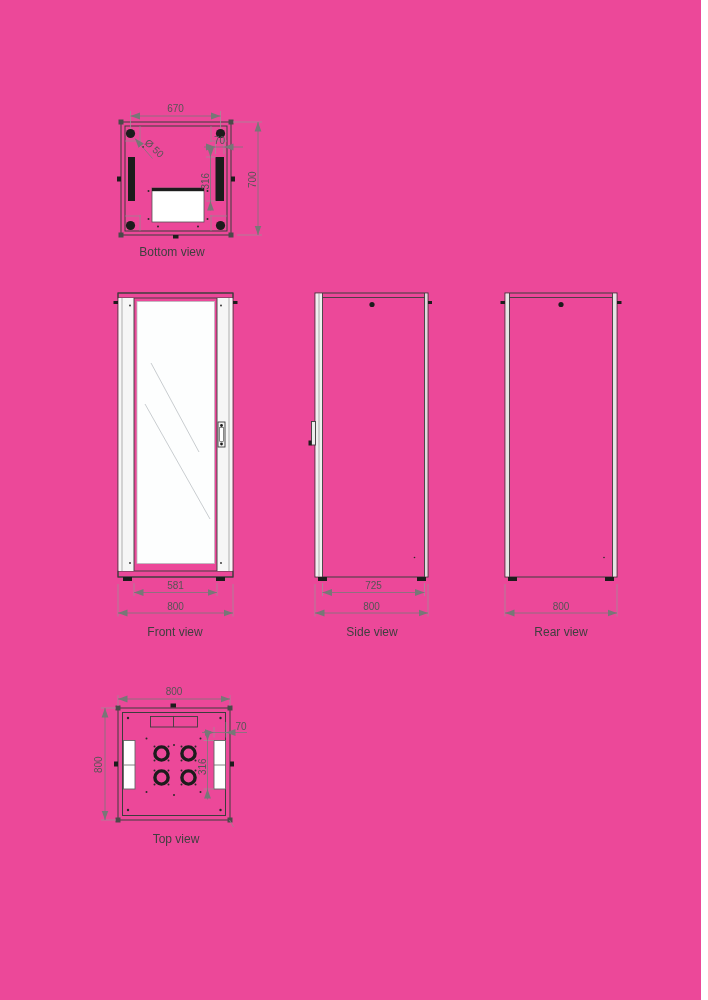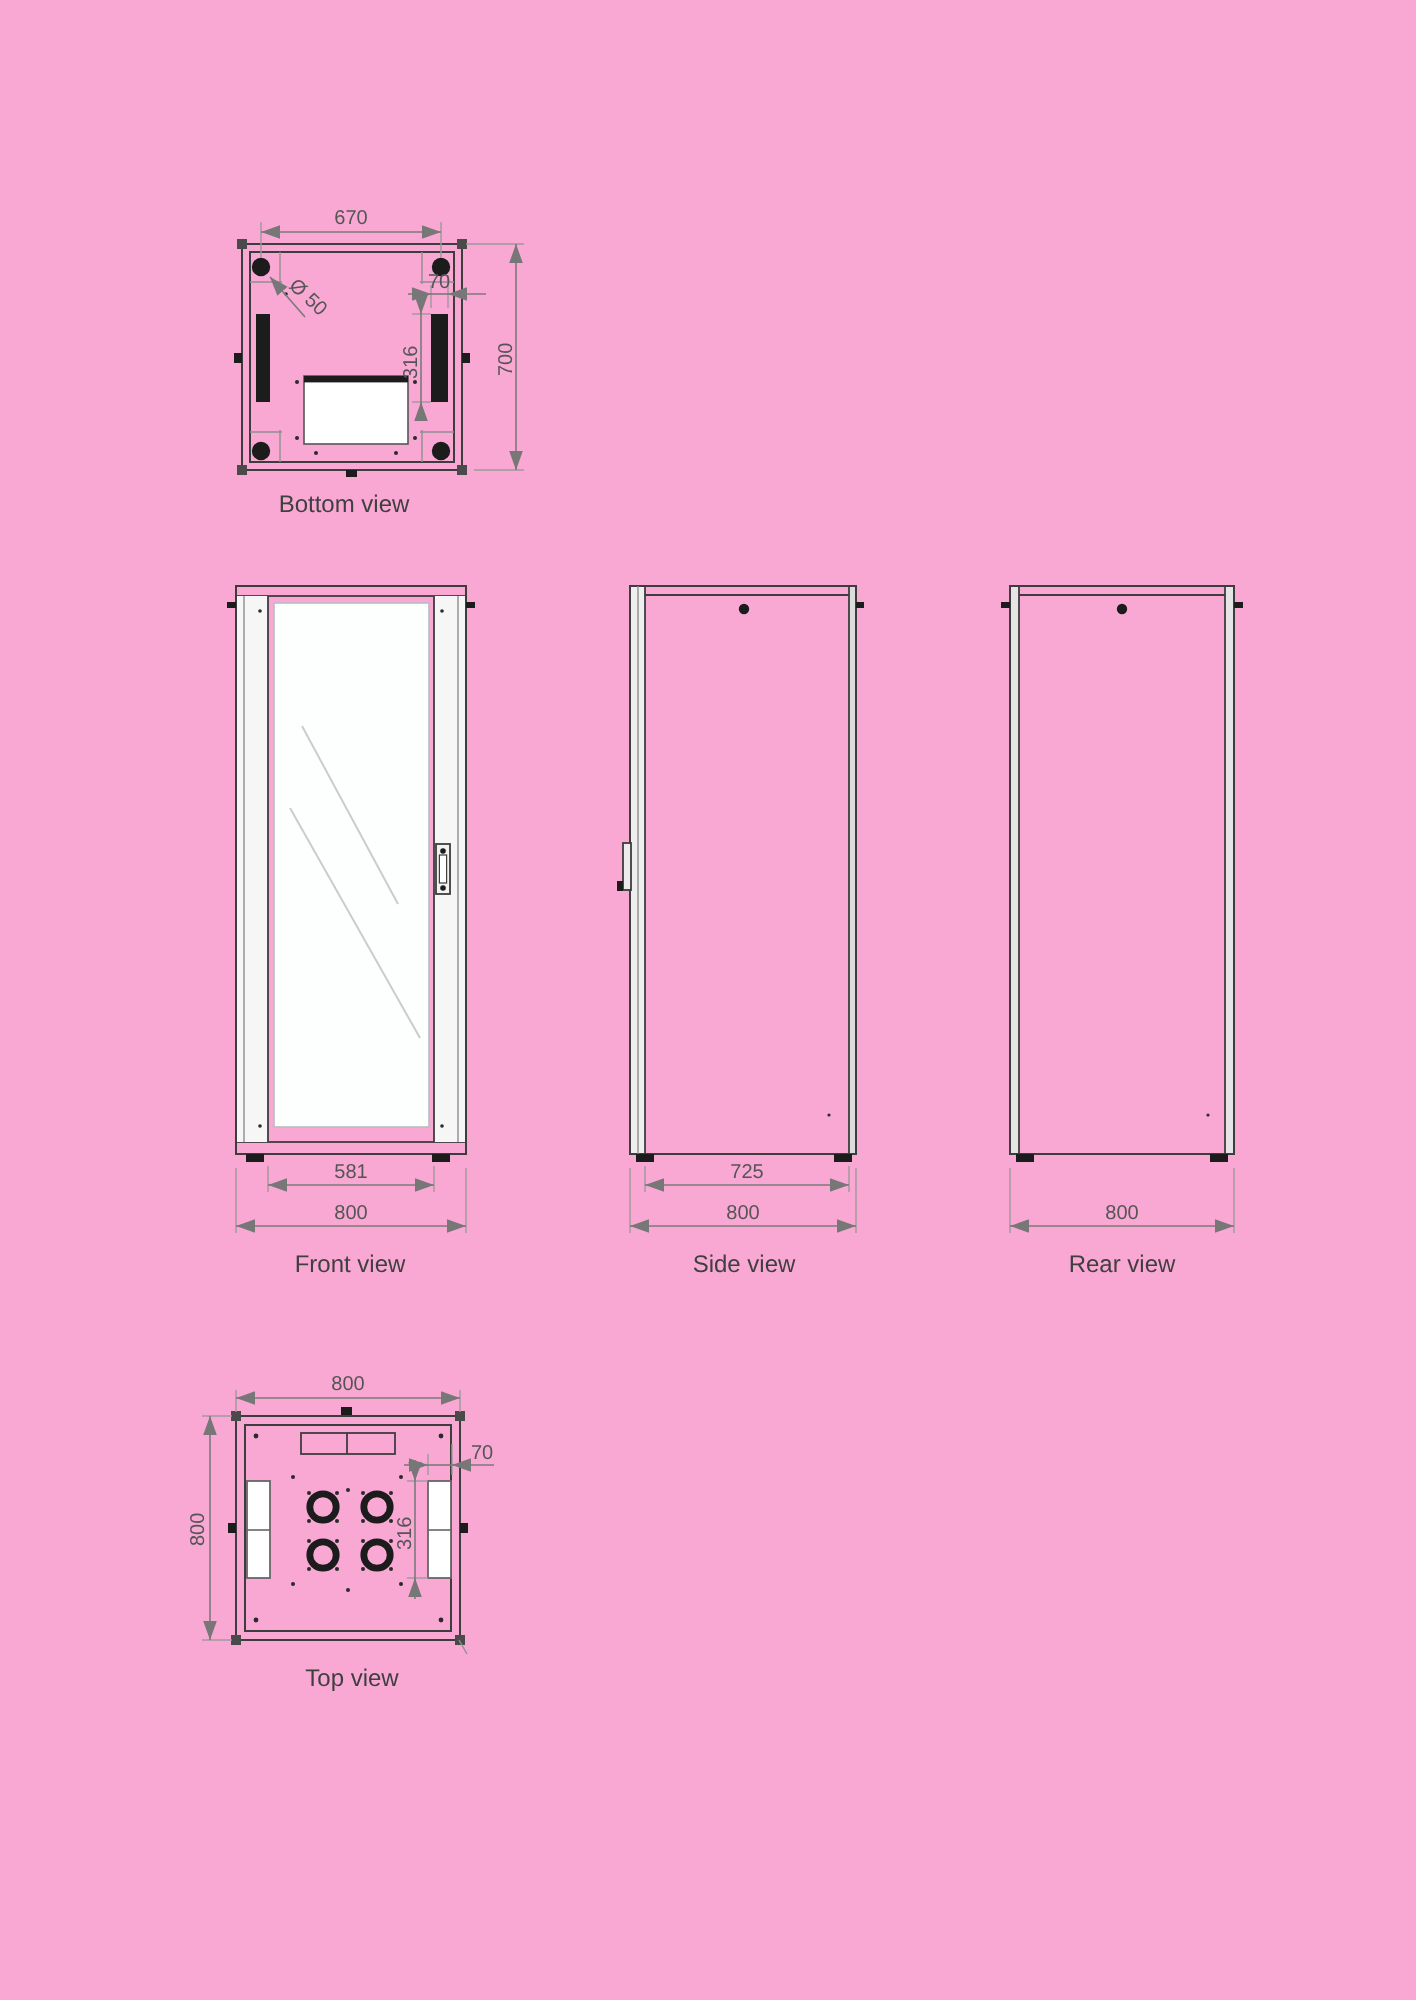--- a/index.html
+++ b/index.html
@@ -1,17 +1,17 @@
 <!DOCTYPE html>
 <html><head>
 <meta charset="utf-8">
 <style>
   html,body{margin:0;padding:0;background:#ffffff;}
-  .canvas{position:relative;width:708px;height:1000px;background:#f9a8d4;overflow:hidden;
-          font-family:"Liberation Sans",sans-serif;}
+  .canvas{position:relative;width:656px;height:1000px;background:#ec4899;overflow:hidden;
+          font-family:"Liberation Sans",sans-serif;padding-left:45px;}
   svg{position:absolute;left:0;top:0;}
   .ln{stroke:#3d3d3d;stroke-width:1;fill:none;}
   .ln9{stroke:#3d3d3d;stroke-width:.9;fill:none;}
   .ln-thin{stroke:#8f8f8f;stroke-width:.7;fill:none;}
   .fill-dark{fill:#1c1c1c;stroke:none;}
   .corner{fill:#4a4a4a;stroke:none;}
   .dot{fill:#2a2a2a;stroke:none;}
   .dim{stroke:#7a7a7a;stroke-width:.8;fill:none;}
   .ext{stroke:#9a9a9a;stroke-width:.7;fill:none;}
   .glass{stroke:#c9cdd0;stroke-width:1;fill:none;}

